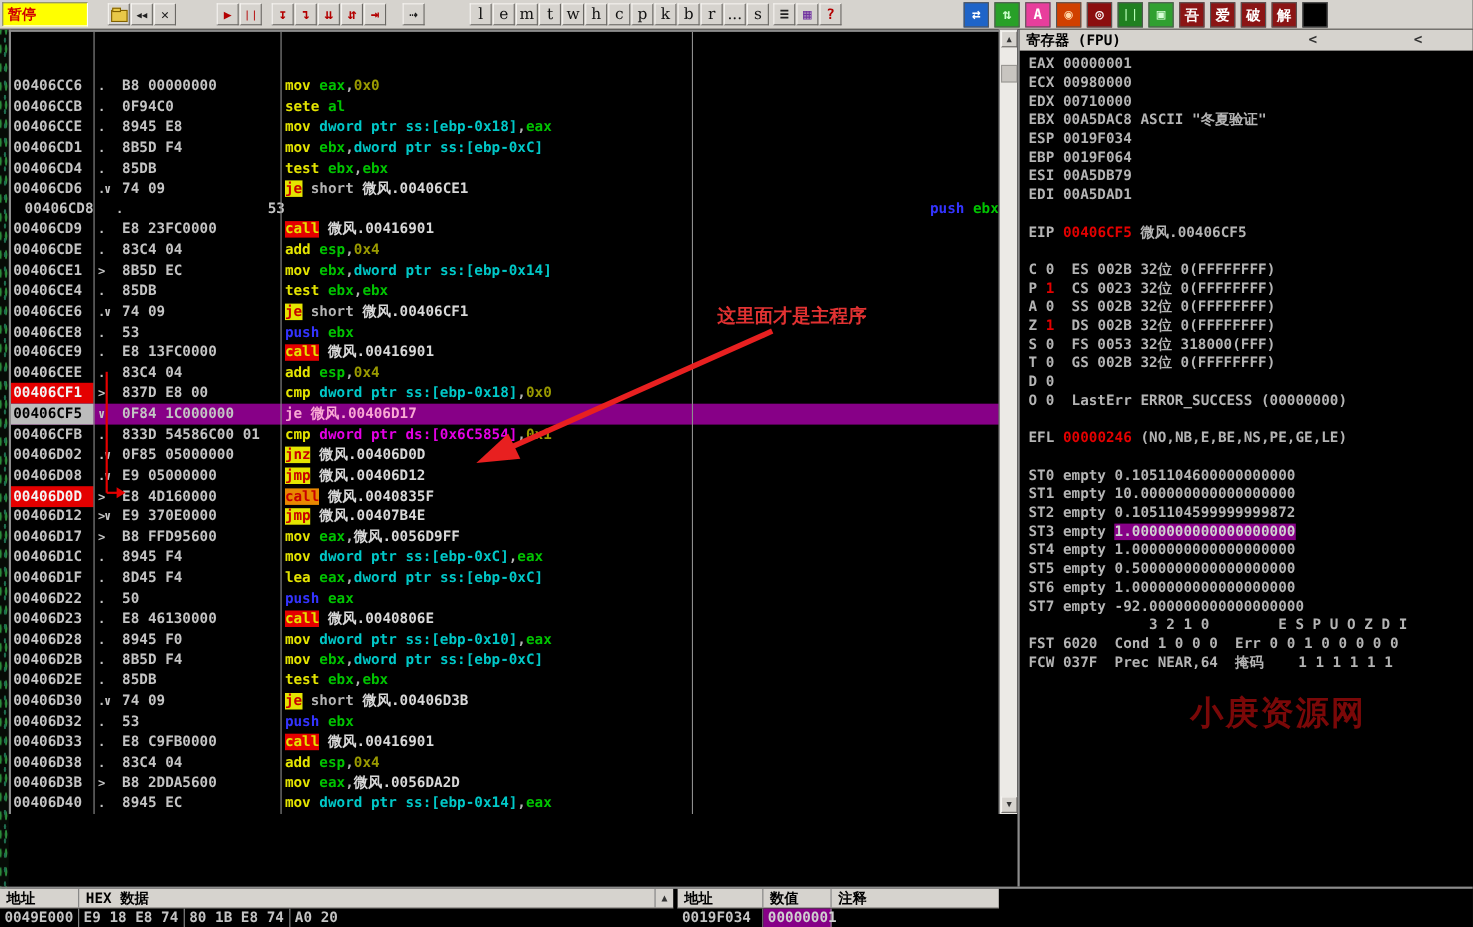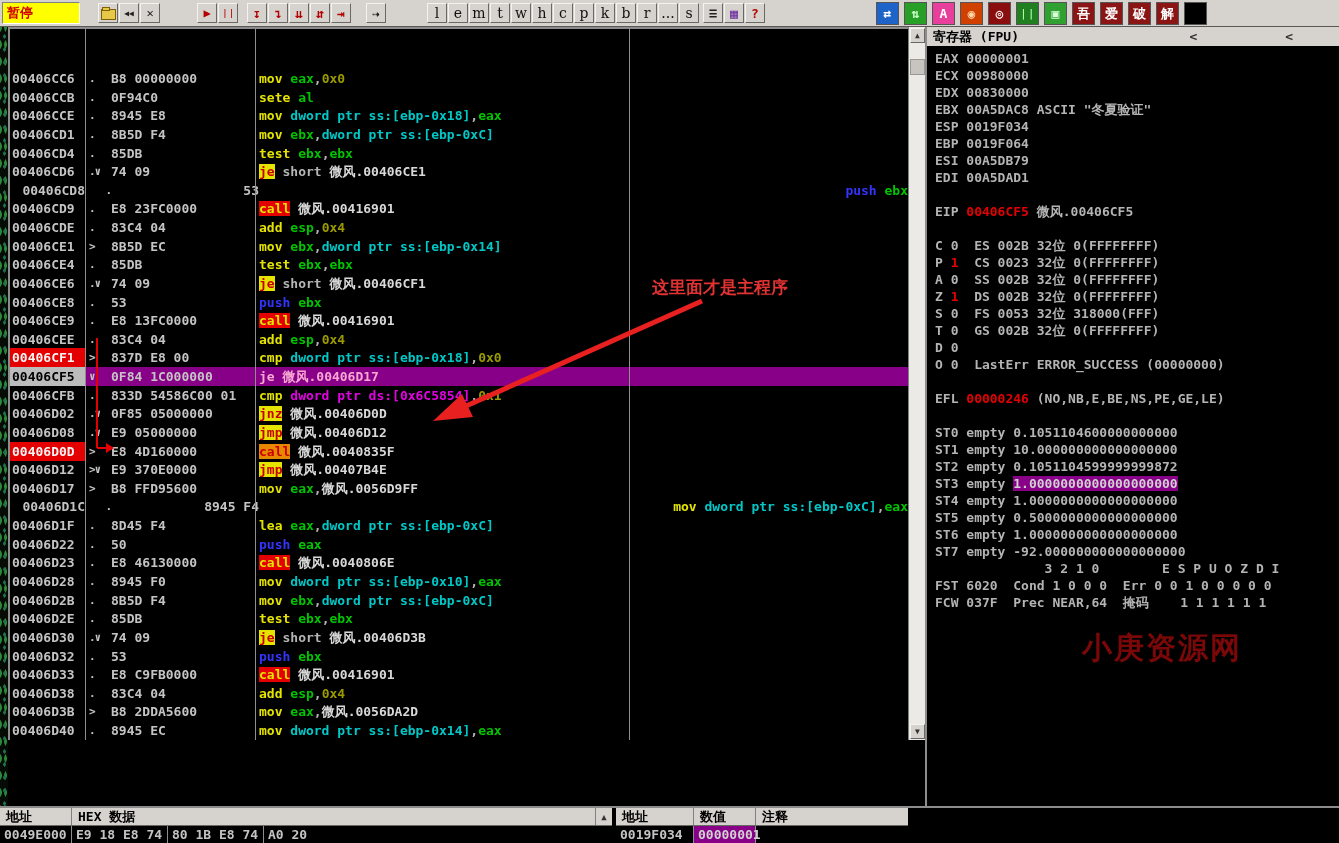--- a/index.html
+++ b/index.html
@@ -163,21 +163,21 @@
       <div class="drow" style="top: 242px;"><span class="addr">00406CE9</span><span class="dot">.</span><span class="hex">E8 13FC0000</span><span class="ins"><span class="scr">call</span><span class="sw"> </span><span class="sW">微风.00416901</span></span></div>
       <div class="drow" style="top: 261px;"><span class="addr">00406CEE</span><span class="dot">.</span><span class="hex">83C4 04</span><span class="ins"><span class="sy">add </span><span class="sg">esp</span><span class="sw">,</span><span class="so">0x4</span></span></div>
       <div class="drow" style="top: 279px;"><span class="addr a-bp">00406CF1</span><span class="dot">&gt;</span><span class="hex">837D E8 00</span><span class="ins"><span class="sy">cmp </span><span class="sc">dword ptr ss:[ebp-0x18]</span><span class="sw">,</span><span class="so">0x0</span></span></div>
       <div class="drow rowsel" style="top: 298px;"><span class="addr a-sel">00406CF5</span><span class="dot">∨</span><span class="hex">0F84 1C000000</span><span class="ins"><span class="ssel">je 微风.00406D17</span></span></div>
       <div class="drow" style="top: 317px;"><span class="addr">00406CFB</span><span class="dot">.</span><span class="hex">833D 54586C00 01</span><span class="ins"><span class="sy">cmp </span><span class="sm">dword ptr ds:[0x6C5854]</span><span class="sw">,</span><span class="so">0x1</span></span></div>
       <div class="drow" style="top: 335px;"><span class="addr">00406D02</span><span class="dot">.∨</span><span class="hex">0F85 05000000</span><span class="ins"><span class="sjy">jnz</span><span class="sw"> </span><span class="sW">微风.00406D0D</span></span></div>
       <div class="drow" style="top: 354px;"><span class="addr">00406D08</span><span class="dot">.∨</span><span class="hex">E9 05000000</span><span class="ins"><span class="sjy">jmp</span><span class="sw"> </span><span class="sW">微风.00406D12</span></span></div>
       <div class="drow" style="top: 373px;"><span class="addr a-bp">00406D0D</span><span class="dot">&gt;</span><span class="hex">E8 4D160000</span><span class="ins"><span class="scy">call</span><span class="sw"> </span><span class="sW">微风.0040835F</span></span></div>
       <div class="drow" style="top: 391px;"><span class="addr">00406D12</span><span class="dot">&gt;∨</span><span class="hex">E9 370E0000</span><span class="ins"><span class="sjy">jmp</span><span class="sw"> </span><span class="sW">微风.00407B4E</span></span></div>
       <div class="drow" style="top: 410px;"><span class="addr">00406D17</span><span class="dot">&gt;</span><span class="hex">B8 FFD95600</span><span class="ins"><span class="sy">mov </span><span class="sg">eax</span><span class="sw">,</span><span class="sW">微风.0056D9FF</span></span></div>
-      <div class="drow" style="top: 428px; text-align: right;"><span class="addr">00406D1C</span><span class="dot">.</span><span class="hex">8945 F4</span><span class="ins"><span class="sy">mov </span><span class="sc">dword ptr ss:[ebp-0xC]</span><span class="sw">,</span><span class="sg">eax</span></span></div>
+      <div class="drow" style="top: 428px;"><span class="addr">00406D1C</span><span class="dot">.</span><span class="hex">8945 F4</span><span class="ins"><span class="sy">mov </span><span class="sc">dword ptr ss:[ebp-0xC]</span><span class="sw">,</span><span class="sg">eax</span></span></div>
       <div class="drow" style="top: 447px;"><span class="addr">00406D1F</span><span class="dot">.</span><span class="hex">8D45 F4</span><span class="ins"><span class="sy">lea </span><span class="sg">eax</span><span class="sw">,</span><span class="sc">dword ptr ss:[ebp-0xC]</span></span></div>
       <div class="drow" style="top: 466px;"><span class="addr">00406D22</span><span class="dot">.</span><span class="hex">50</span><span class="ins"><span class="sb">push </span><span class="sg">eax</span></span></div>
       <div class="drow" style="top: 484px;"><span class="addr">00406D23</span><span class="dot">.</span><span class="hex">E8 46130000</span><span class="ins"><span class="scr">call</span><span class="sw"> </span><span class="sW">微风.0040806E</span></span></div>
       <div class="drow" style="top: 503px;"><span class="addr">00406D28</span><span class="dot">.</span><span class="hex">8945 F0</span><span class="ins"><span class="sy">mov </span><span class="sc">dword ptr ss:[ebp-0x10]</span><span class="sw">,</span><span class="sg">eax</span></span></div>
       <div class="drow" style="top: 522px;"><span class="addr">00406D2B</span><span class="dot">.</span><span class="hex">8B5D F4</span><span class="ins"><span class="sy">mov </span><span class="sg">ebx</span><span class="sw">,</span><span class="sc">dword ptr ss:[ebp-0xC]</span></span></div>
       <div class="drow" style="top: 540px;"><span class="addr">00406D2E</span><span class="dot">.</span><span class="hex">85DB</span><span class="ins"><span class="sy">test </span><span class="sg">ebx</span><span class="sw">,</span><span class="sg">ebx</span></span></div>
       <div class="drow" style="top: 559px;"><span class="addr">00406D30</span><span class="dot">.∨</span><span class="hex">74 09</span><span class="ins"><span class="sjy">je</span><span class="sw"> short </span><span class="sW">微风.00406D3B</span></span></div>
       <div class="drow" style="top: 578px;"><span class="addr">00406D32</span><span class="dot">.</span><span class="hex">53</span><span class="ins"><span class="sb">push </span><span class="sg">ebx</span></span></div>
       <div class="drow" style="top: 596px;"><span class="addr">00406D33</span><span class="dot">.</span><span class="hex">E8 C9FB0000</span><span class="ins"><span class="scr">call</span><span class="sw"> </span><span class="sW">微风.00416901</span></span></div>
       <div class="drow" style="top: 615px;"><span class="addr">00406D38</span><span class="dot">.</span><span class="hex">83C4 04</span><span class="ins"><span class="sy">add </span><span class="sg">esp</span><span class="sw">,</span><span class="so">0x4</span></span></div>
@@ -193,21 +193,21 @@
     <div class="scr-btn" style="bottom:1px">▼</div>
   </div>
 
   <div class="regs" id="regs">
     <div class="regs-title">
       <span>寄存器 (FPU)</span>
       <span class="arrows">&lt;      &lt;</span>
     </div>
   <div class="regline" style="top: 23px;"><span class="sw">EAX 00000001</span></div>
       <div class="regline" style="top: 40px;"><span class="sw">ECX 00980000</span></div>
-      <div class="regline" style="top: 57px;"><span class="sw">EDX 00830000</span></div>
+      <div class="regline" style="top: 57px;"><span class="sw">EDX 00710000</span></div>
       <div class="regline" style="top: 74px;"><span class="sw">EBX 00A5DAC8 ASCII "冬夏验证"</span></div>
       <div class="regline" style="top: 91px;"><span class="sw">ESP 0019F034</span></div>
       <div class="regline" style="top: 108px;"><span class="sw">EBP 0019F064</span></div>
       <div class="regline" style="top: 125px;"><span class="sw">ESI 00A5DB79</span></div>
       <div class="regline" style="top: 142px;"><span class="sw">EDI 00A5DAD1</span></div>
       <div class="regline" style="top: 159px;"><span class="sw"></span></div>
       <div class="regline" style="top: 176px;"><span class="sw">EIP </span><span class="sr">00406CF5</span><span class="sw"> 微风.00406CF5</span></div>
       <div class="regline" style="top: 193px;"><span class="sw"></span></div>
       <div class="regline" style="top: 210px;"><span class="sw">C 0  ES 002B 32位 0(FFFFFFFF)</span></div>
       <div class="regline" style="top: 227px;"><span class="sw">P </span><span class="sr">1</span><span class="sw">  CS 0023 32位 0(FFFFFFFF)</span></div>

